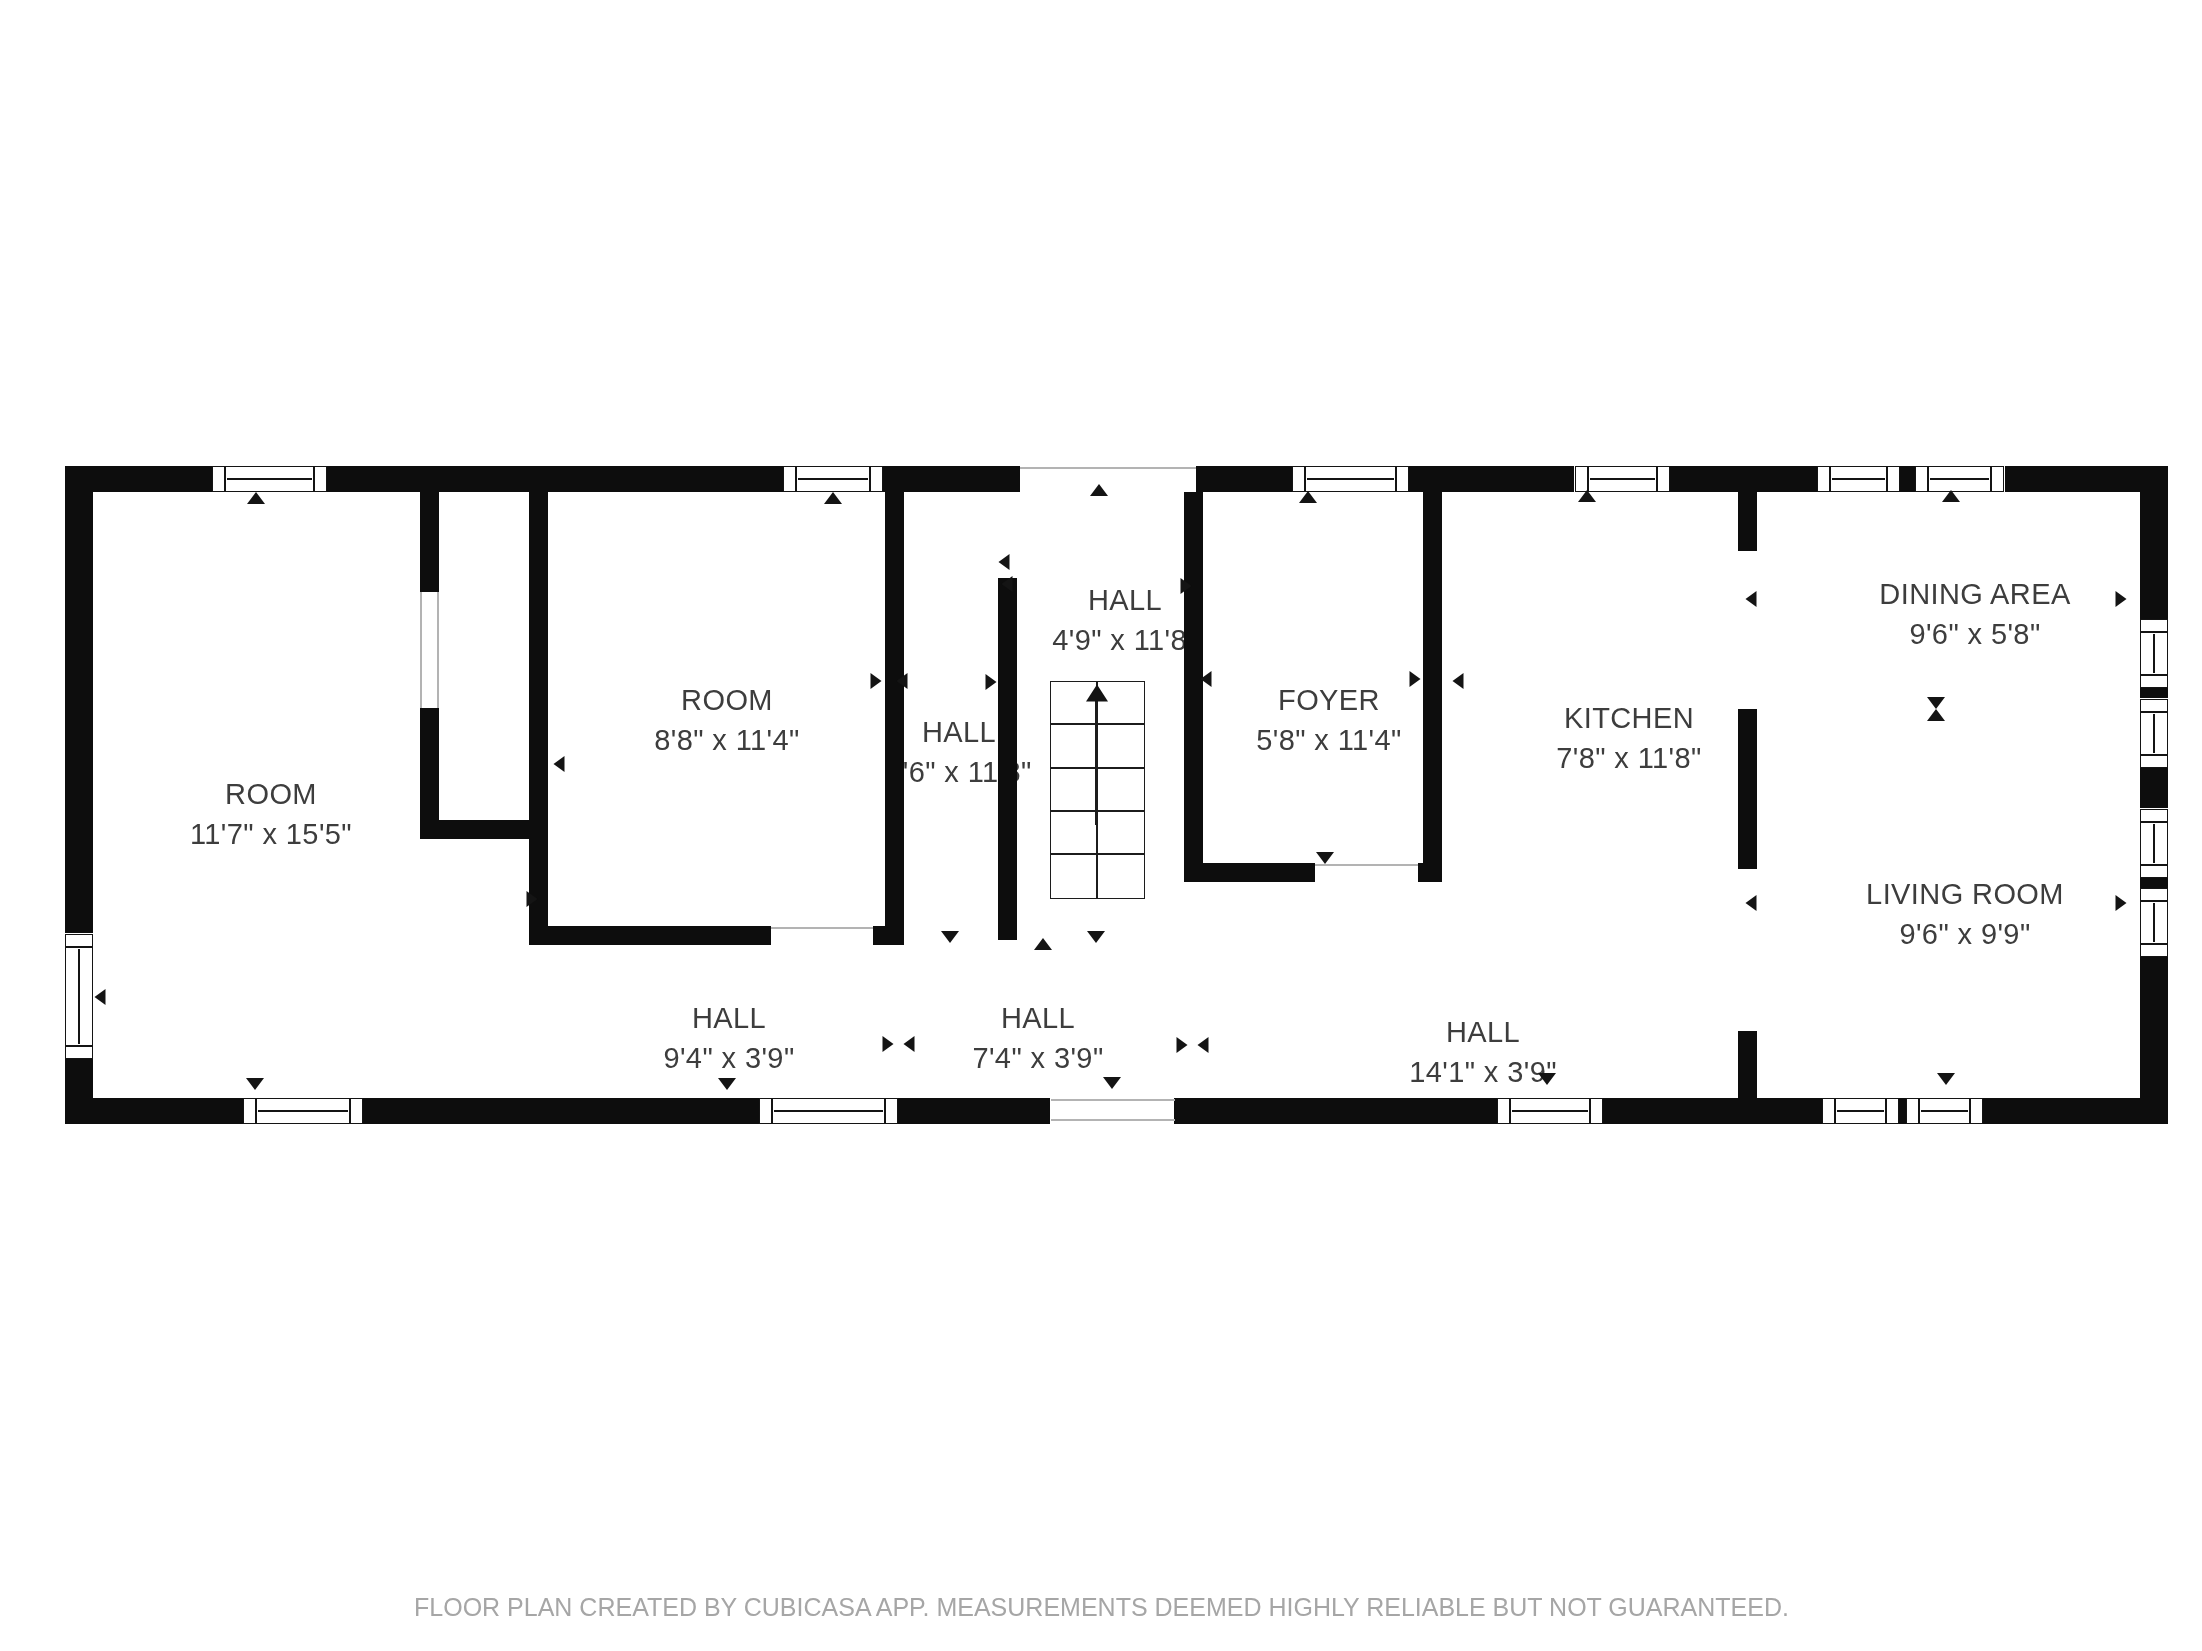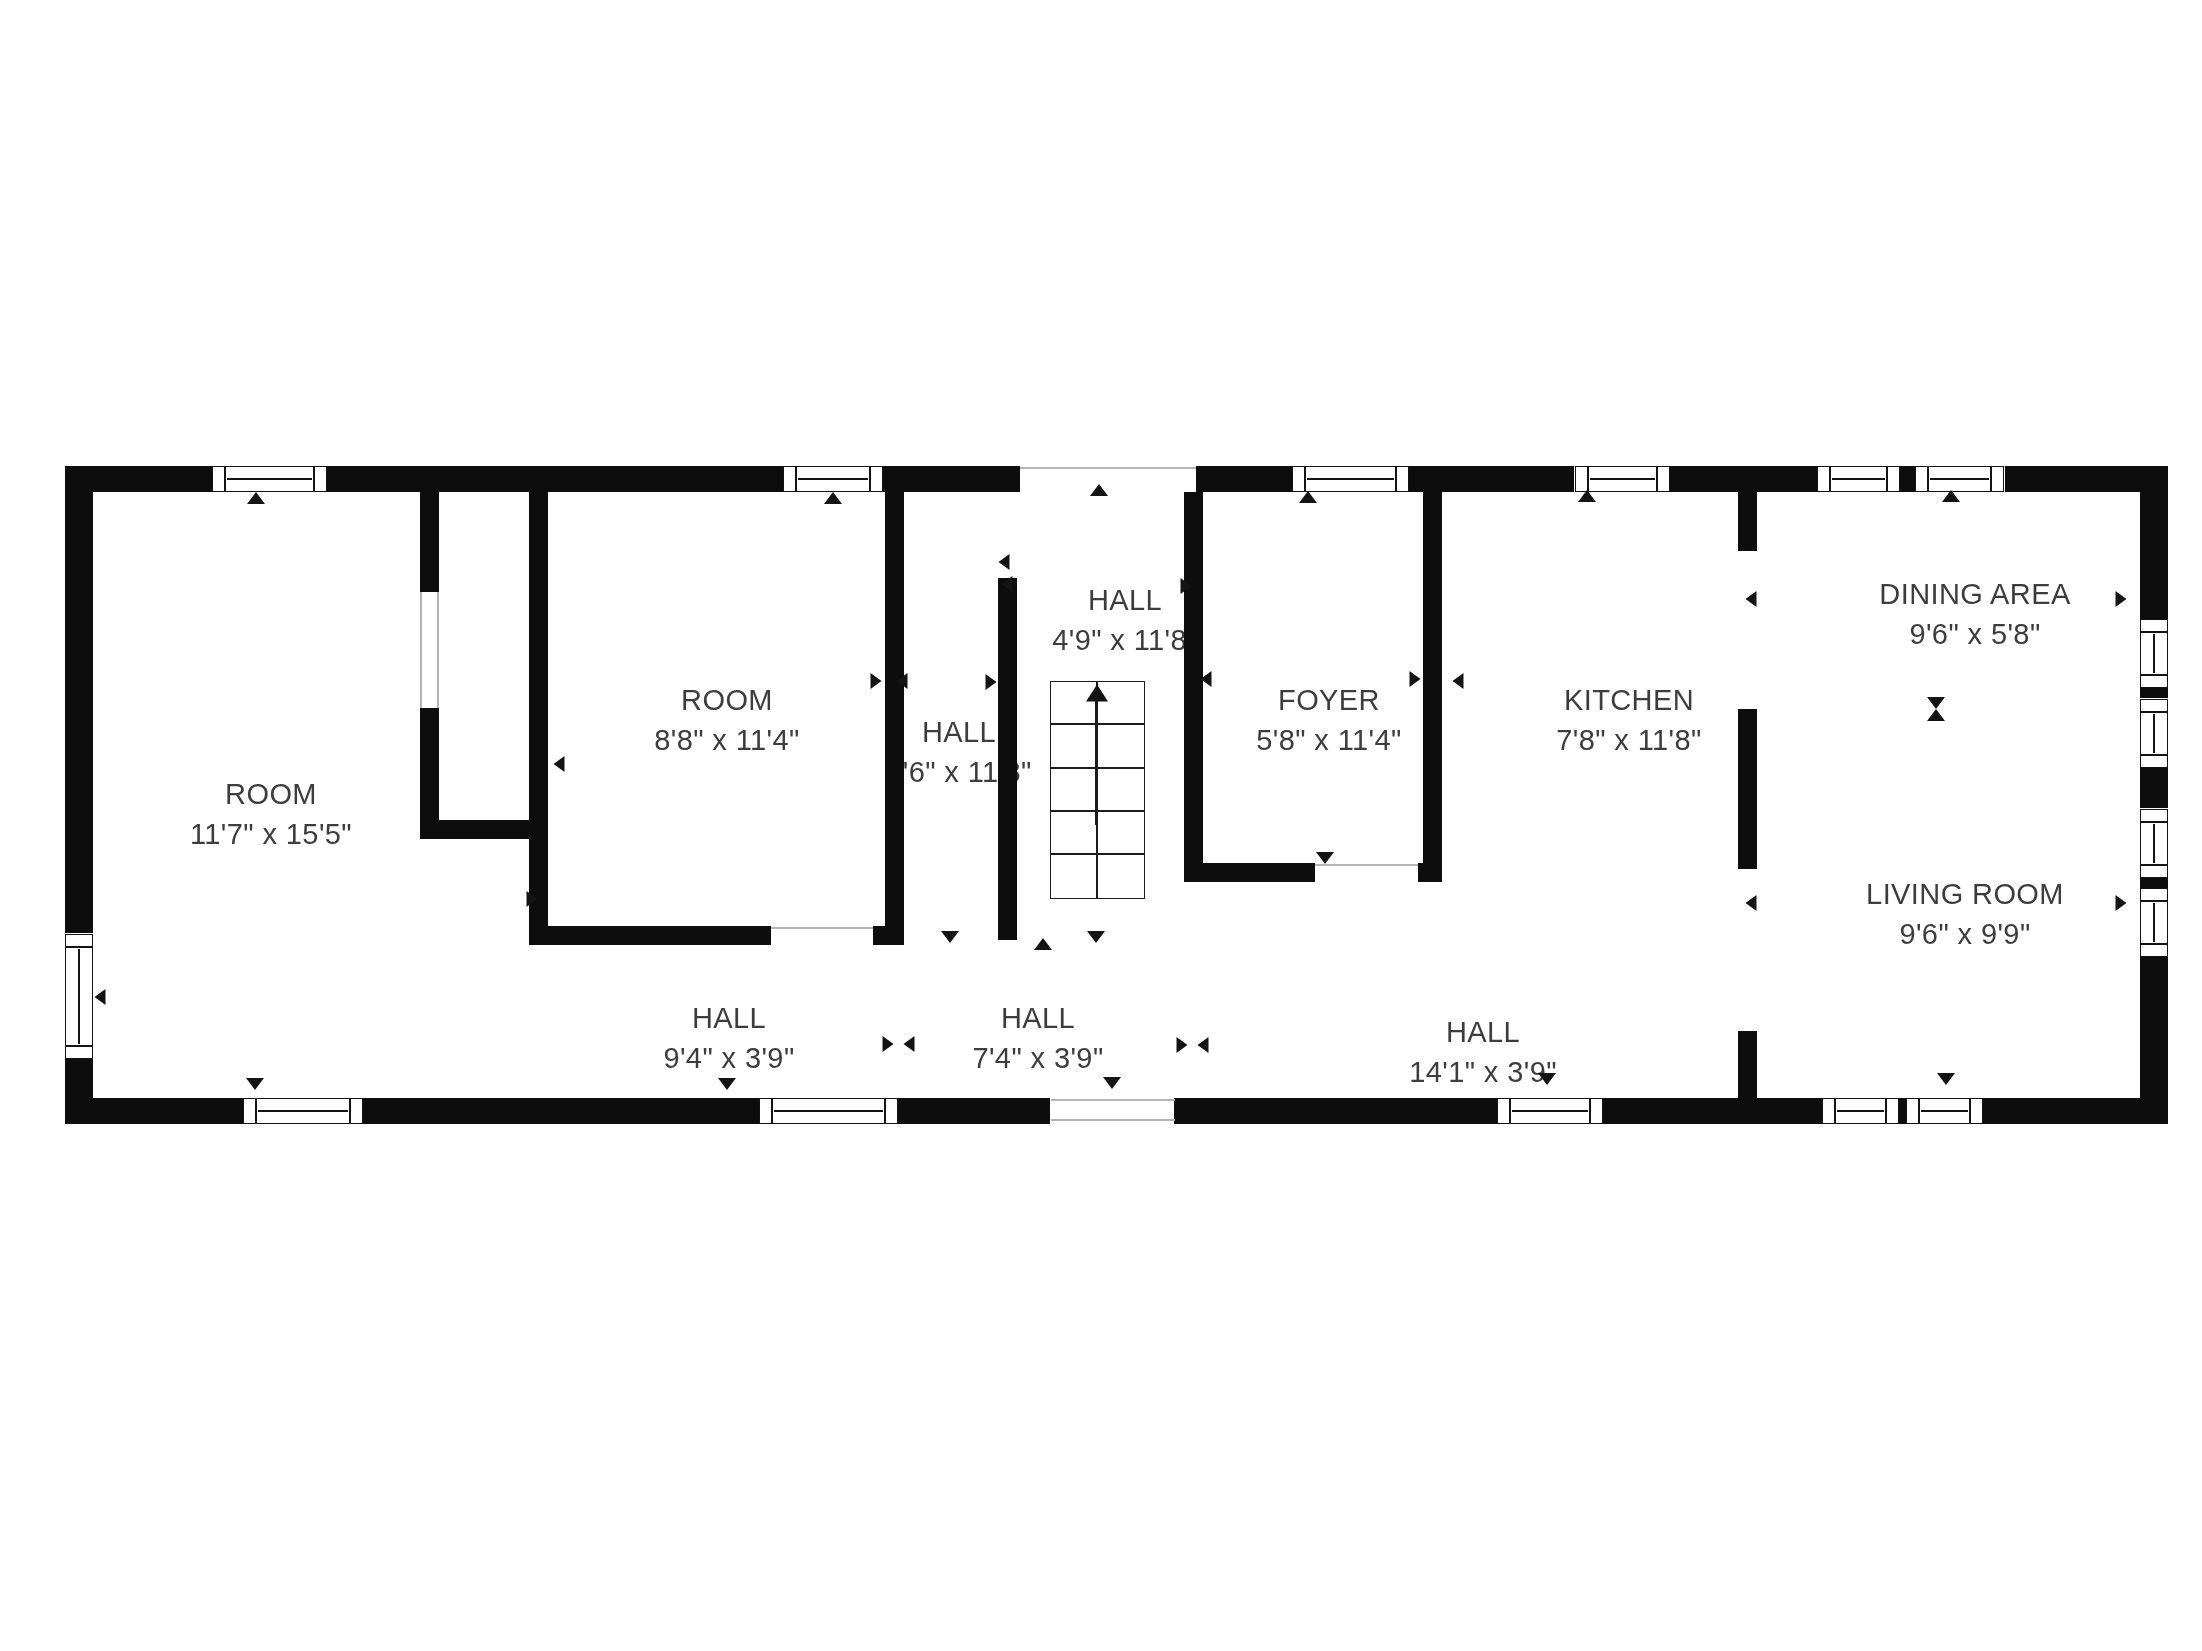--- a/index.html
+++ b/index.html
@@ -46,21 +46,21 @@
       <span>2'6" x 11'8"</span>
     </div>
   <div class="lbl" style="left:1125px;top:620px">
       <span>HALL</span>
       <span>4'9" x 11'8"</span>
     </div>
   <div class="lbl" style="left:1329px;top:720px">
       <span>FOYER</span>
       <span>5'8" x 11'4"</span>
     </div>
-  <div class="lbl" style="left:1629px;top:720px">
+  <div class="lbl" style="left:1629px;top:738px">
       <span>KITCHEN</span>
       <span>7'8" x 11'8"</span>
     </div>
   <div class="lbl" style="left:1975px;top:614px">
       <span>DINING AREA</span>
       <span>9'6" x 5'8"</span>
     </div>
   <div class="lbl" style="left:1965px;top:914px">
       <span>LIVING ROOM</span>
       <span>9'6" x 9'9"</span>
@@ -251,14 +251,15 @@
   <div class="tri tr" style="left:1415px;top:679px"></div>
   <div class="tri tr" style="left:2121px;top:599px"></div>
   <div class="tri tr" style="left:2121px;top:903px"></div>
   <div class="tri tr" style="left:888px;top:1044px"></div>
   <div class="tri tr" style="left:1182px;top:1045px"></div>
   <div class="tri tr" style="left:1186px;top:586px"></div>
 
   <div class="tri td" style="left:1936px;top:703px"></div>
   <div class="tri tu" style="left:1936px;top:715px"></div>
 
+  <div class="footer">FLOOR PLAN CREATED BY CUBICASA APP. MEASUREMENTS DEEMED HIGHLY RELIABLE BUT NOT GUARANTEED.</div>
 </div>
 
 
 </body></html>

